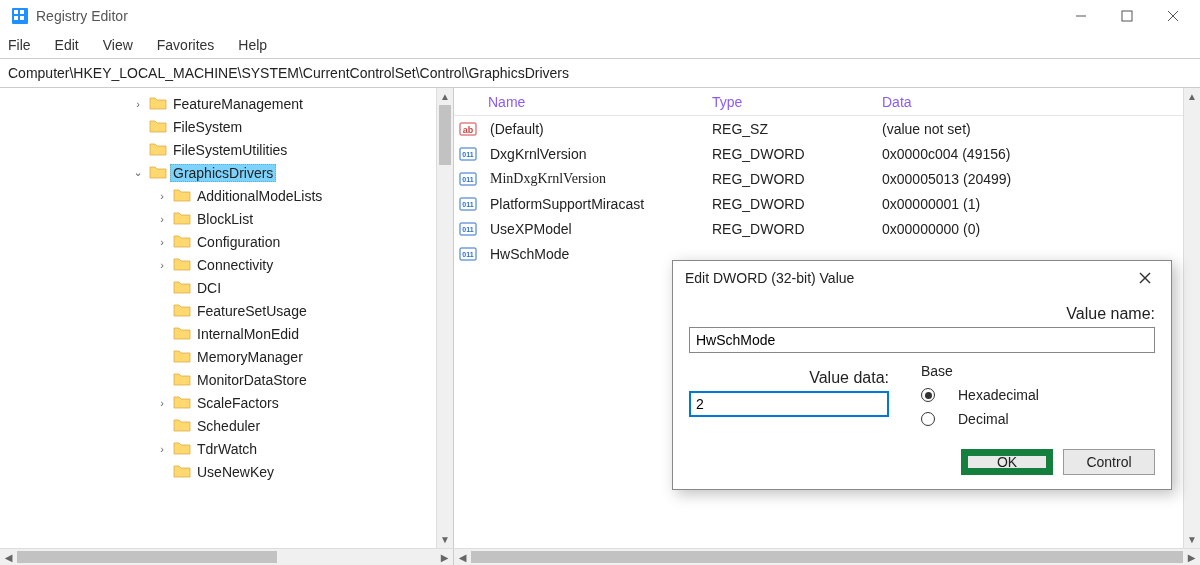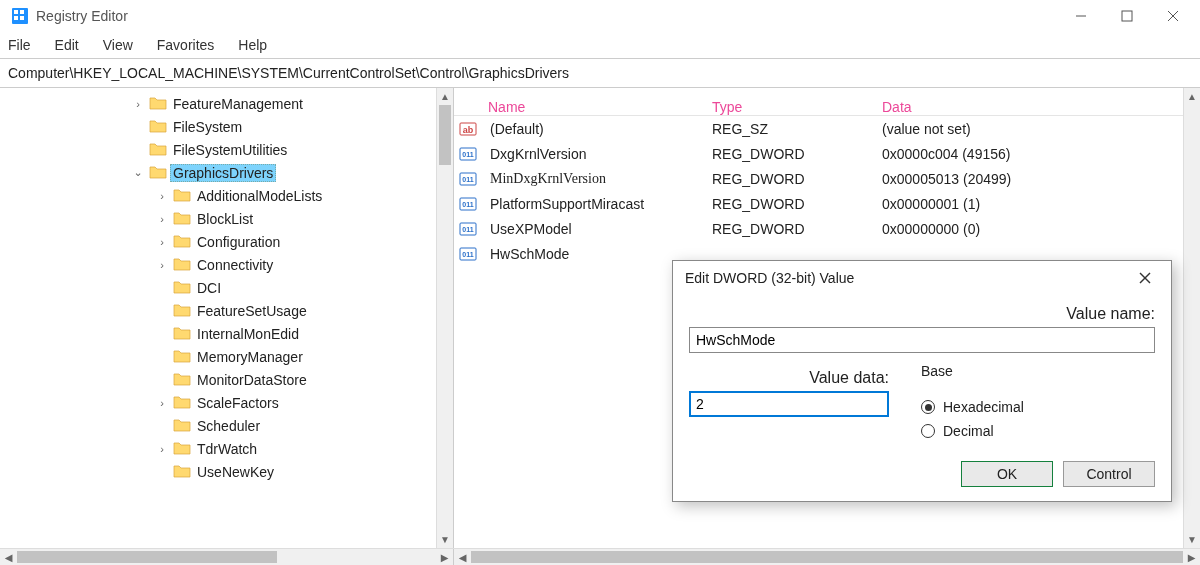--- a/index.html
+++ b/index.html
@@ -27,21 +27,21 @@
 .tree { padding: 4px 0 4px 0; }
 .tree-row { display:flex; align-items:center; height:23px; padding-left: 130px; white-space:nowrap; }
 .tree-row.d1 { padding-left: 154px; }
 .tree-row .exp { width:16px; display:inline-flex; justify-content:center; color:#666; font-size:11px;}
 .tree-row .folder { width:18px; height:16px; margin:0 3px; }
 .tree-row .lbl { padding:1px 3px; }
 .tree-row.selected .lbl { background:#7dd3fc; border:1px dotted #7aa; padding:0 2px; }
 .folder svg { display:block; }
 
 .list-pane { flex:1; position:relative; overflow:hidden; }
-.list-header { display:flex; height:28px; border-bottom:1px solid #e5e5e5; align-items:flex-end; color:#ec4899; }
+.list-header { display:flex; height:28px; border-bottom:1px solid #e5e5e5; align-items:center; color:#8b5cf6; }
 .list-header .col { padding: 0 8px; }
 .col-name { width:250px; }
 .col-type { width:170px; }
 .col-data { flex:1; }
 .list-body { }
 .list-row { display:flex; align-items:center; height:25px; }
 .list-row .cell { padding:0 8px; overflow:hidden; text-overflow:ellipsis; white-space:nowrap; }
 .ric { width:20px; height:18px; margin-left:4px; margin-right:4px; display:inline-flex; align-items:center; justify-content:center; flex-shrink:0;}
 
 .bottom-scroll { height:17px; display:flex; border-top:1px solid #ddd; }
@@ -55,27 +55,27 @@
 .dialog { position:absolute; left:672px; top:260px; width:500px; background:#fff; border:1px solid #888; box-shadow: 4px 4px 14px rgba(0,0,0,0.25); }
 .dialog .dtitle { height:34px; display:flex; align-items:center; padding:0 12px; font-size:14px; }
 .dialog .dtitle .dclose { margin-left:auto; width:28px; height:28px; display:flex; align-items:center; justify-content:center; }
 .dialog .dbody { padding: 4px 16px 14px 16px; }
 .dfield-lbl { font-size:16px; margin: 6px 0 4px 0; text-align: right; }
 .dinput { width:100%; height:26px; border:1px solid #888; padding:0 6px; font-size:14px; outline:none; background:#fff; }
 .drow2 { display:flex; gap:32px; margin-top:10px; }
 .drow2 .left { width:200px; }
 .drow2 .right { flex:1; }
 .dinput.focus { border:2px solid #0078d7; padding:0 5px; height:26px; }
-.fieldset-title { font-size:14px; margin-bottom:16px; }
-.radio-row { display:flex; align-items:center; gap:8px; height:24px; }
+.fieldset-title { font-size:14px; margin-bottom:4px; }
+.radio-row { display:flex; align-items:center; gap:23px; height:24px; }
 .radio { width:14px; height:14px; border:1px solid #333; border-radius:50%; display:inline-flex; align-items:center; justify-content:center; }
 .radio.checked::after { content:""; width:7px; height:7px; background:#333; border-radius:50%; }
 .dbtns { display:flex; justify-content:flex-end; gap:10px; margin-top:18px; }
 .dbtn { width:92px; height:26px; border:1px solid #999; background:#e9e9e9; display:flex; align-items:center; justify-content:center; font-size:14px; }
-.dbtn.primary { border:1px solid #15803d; background:#e9e9e9; }
+.dbtn.primary { border:7px solid #15803d; background:#e9e9e9; }
 </style>
 </head>
 <body>
 
 <div class="titlebar">
   <span class="appicon">
     <svg width="18" height="18" viewBox="0 0 18 18">
         <rect x="1" y="1" width="16" height="16" fill="#1e90ff" rx="1"></rect>
         <rect x="3" y="3" width="4" height="4" fill="#fff"></rect>
         <rect x="9" y="3" width="4" height="4" fill="#fff"></rect>

